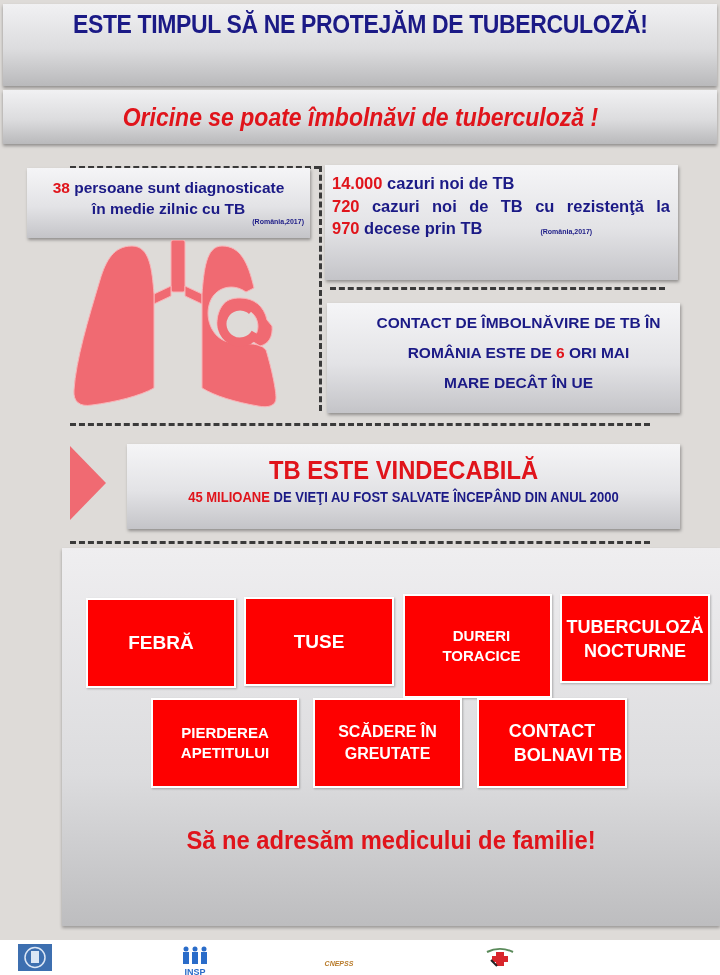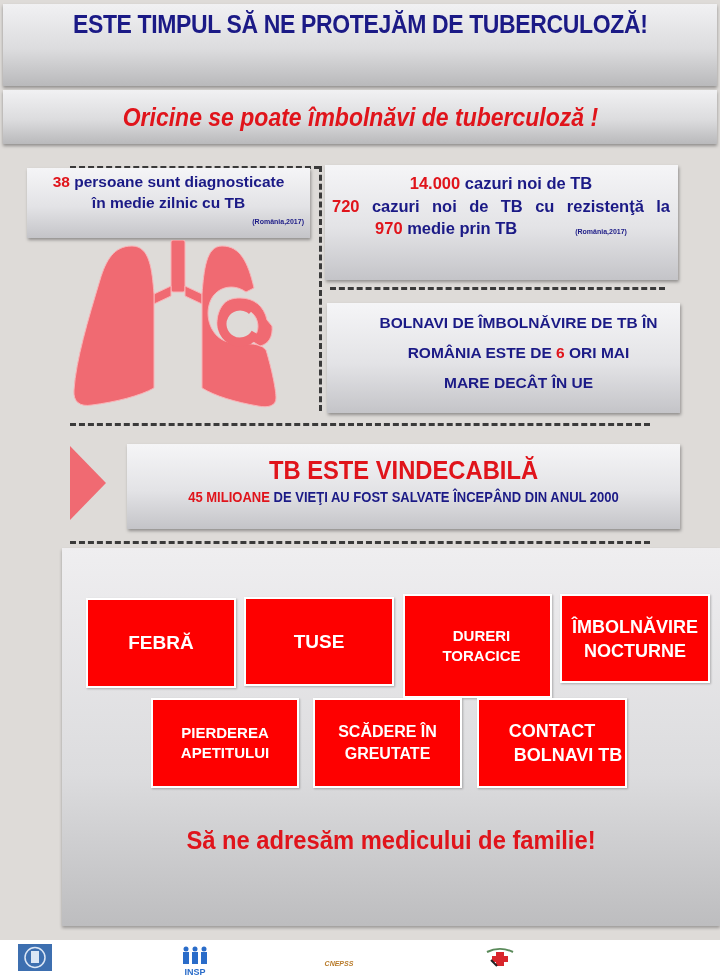--- a/index.html
+++ b/index.html
@@ -32,24 +32,24 @@
   .dash-h { position: absolute; height: 0; border-top: 3px dashed #3a3a3a; }
   .dash-v { position: absolute; width: 0; border-left: 3px dashed #3a3a3a; }
   .card {
     position: absolute;
     background: linear-gradient(to bottom, #f5f5f7 0%, #e3e3e6 55%, #c4c4c8 100%);
     box-shadow: 1px 2px 3px rgba(0,0,0,0.35);
     color: #1b1a86; font-weight: bold;
   }
   .red { color: #e0141b; }
   .src { font-size: 7px; color: #1b1a86; font-weight: bold; }
-  .card-a { left: 27px; top: 168px; width: 283px; height: 70px; text-align: center; padding-top: 3px; font-size: 15.5px; line-height: 21px; }
+  .card-a { left: 27px; top: 168px; width: 283px; height: 70px; text-align: center; padding-top: 9px; font-size: 15.5px; line-height: 21px; }
   .card-a .src { position: absolute; right: 6px; bottom: 6px; }
   .card-b { left: 325px; top: 165px; width: 353px; height: 115px; padding: 7px 8px 0 7px; font-size: 16.5px; line-height: 22.5px; }
-  .card-b .line { white-space: nowrap; text-align: center; }
+  .card-b .line { white-space: nowrap; }
   .card-b .justify { text-align: justify; text-align-last: justify; }
   .card-b .src { margin-left: 58px; }
   .card-c { left: 327px; top: 303px; width: 353px; height: 110px; text-align: center; padding-top: 5px; padding-left: 30px; font-size: 15.5px; line-height: 30px; }
   .card-d { left: 127px; top: 444px; width: 553px; height: 85px; text-align: center; padding-top: 9px; }
   .card-d .big { color: #e0141b; font-size: 25px; font-weight: bold; line-height: 34px; transform: scaleX(0.95); }
   .card-d .small { font-size: 14px; line-height: 20px; transform: scaleX(0.93); white-space: nowrap; }
   .arrow {
     position: absolute; left: 70px; top: 446px; width: 0; height: 0;
     border-top: 37px solid transparent; border-bottom: 37px solid transparent;
     border-left: 36px solid #f06a72;
@@ -94,38 +94,38 @@
 
   <div class="card card-a">
     <div><span class="red">38</span><span> persoane sunt diagnosticate</span></div>
     <div>în medie  zilnic cu TB</div>
     <div class="src">(România,2017)</div>
   </div>
 
   <div class="card card-b">
     <div class="line"><span class="red">14.000</span><span>  cazuri  noi de TB</span></div>
     <div class="line justify"><span class="red">720</span><span> cazuri  noi  de  TB  cu  rezistenţă  la</span></div>
-    <div class="line"><span class="red">970</span><span> medie prin TB</span><span class="src">(România,2017)</span></div>
+    <div class="line"><span class="red">970</span><span> decese prin TB</span><span class="src">(România,2017)</span></div>
   </div>
 
   <svg class="lungs" viewBox="0 0 224 168">
     <g fill="#f06a72" stroke="#f9b4b8" stroke-width="1">
       <rect x="101" y="0" width="14" height="52" rx="2"></rect>
       <path d="M101 46 L84 54 L84 64 L101 56 Z"></path>
       <path d="M115 46 L132 54 L132 64 L115 56 Z"></path>
       <path d="M62 6 C44 6 36 20 30 40 C18 80 6 120 4 150 C3 162 10 167 22 165 C45 162 70 156 84 148 L84 54 C82 30 80 6 62 6 Z"></path>
       <path d="M152 6 C170 6 178 22 184 48 L176 52 C162 42 145 48 140 62 C134 78 142 98 158 102 C170 106 188 100 196 110 C202 130 206 150 206 158 C206 166 198 168 188 166 C165 162 145 156 132 148 L132 54 C134 30 136 6 152 6 Z"></path>
       <path d="M170 58 C184 58 194 66 197 80 L202 86 C203 96 199 104 190 106 L180 100 C188 96 190 86 186 78 C182 70 172 66 162 70 C150 76 150 92 160 98 L156 100 C146 94 144 78 152 66 C156 60 162 58 170 58 Z"></path>
     </g>
     <circle cx="170" cy="84" r="9" fill="#dedbd8"></circle>
     <circle cx="170" cy="84" r="18" fill="none" stroke="#f06a72" stroke-width="9" stroke-dasharray="88 25" transform="rotate(30 170 84)"></circle>
   </svg>
 
   <div class="card card-c">
-    <div>BOLNAVI DE ÎMBOLNĂVIRE DE TB ÎN</div>
+    <div>CONTACT DE ÎMBOLNĂVIRE DE TB ÎN</div>
     <div><span>ROMÂNIA ESTE DE </span><span class="red">6</span><span> ORI  MAI</span></div>
     <div>MARE DECÂT ÎN UE</div>
   </div>
 
   <div class="arrow"></div>
   <div class="card card-d">
     <div class="big">TB  ESTE VINDECABILĂ</div>
     <div class="small"><span class="red">45 MILIOANE</span><span> DE VIEŢI AU FOST SALVATE ÎNCEPÂND DIN ANUL 2000</span></div>
   </div>
 
@@ -141,21 +141,21 @@
         </div>
     </div>
     <div class="sym" style="left:341px; top:46px; width:149px; height:104px; font-size:15px; line-height:20px;padding-left:8px;">
       <div>
           <span>DURERI</span>
           <span style="display: block;">TORACICE</span>
         </div>
     </div>
     <div class="sym" style="left:498px; top:46px; width:150px; height:89px; font-size:18px; line-height:24px;">
       <div>
-          <span>ÎMBOLNĂVIRE</span>
+          <span>TUBERCULOZĂ</span>
           <span style="display: block;">NOCTURNE</span>
         </div>
     </div>
     <div class="sym" style="left:251px; top:150px; width:149px; height:90px; font-size:16px; line-height:22px;">
       <div>
           <span>SCĂDERE ÎN</span>
           <span style="display: block;">GREUTATE</span>
         </div>
     </div>
     <div class="sym" style="left:89px; top:150px; width:148px; height:90px; font-size:15px; line-height:20px;">

